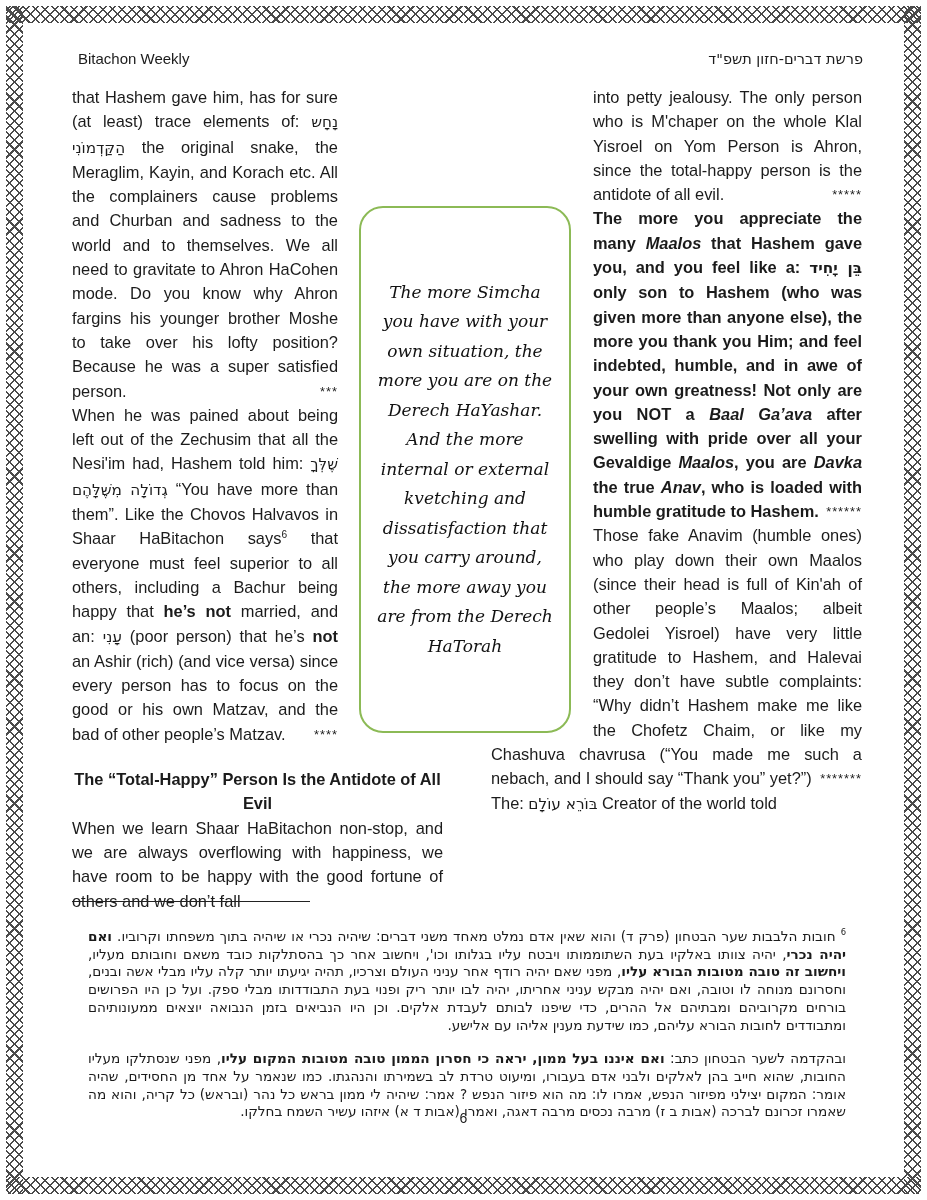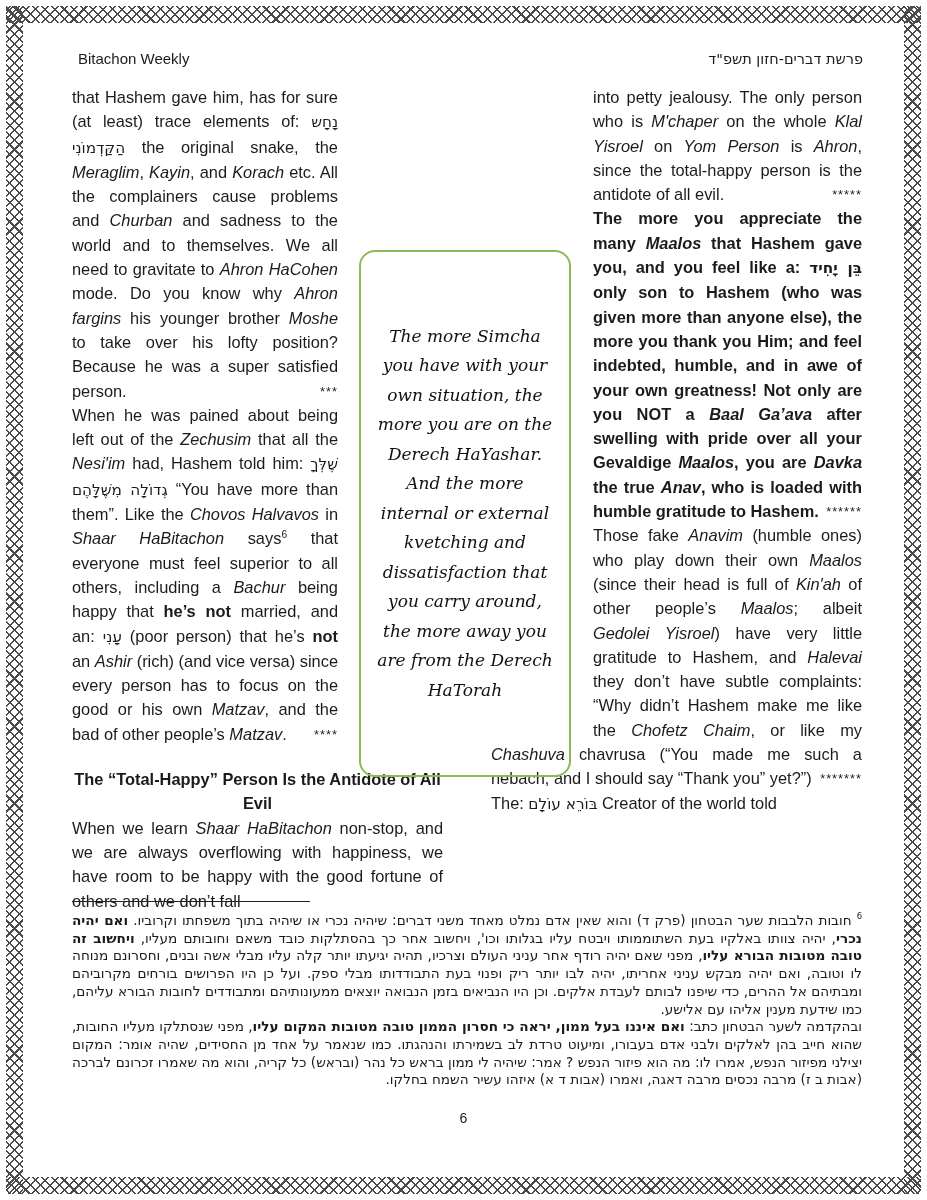--- a/index.html
+++ b/index.html
@@ -18,37 +18,37 @@
           justify-content:space-between;align-items:baseline;font-size:15px;}
   .header .heb{font-family:"DejaVu Sans",sans-serif;font-size:14.5px;}
 
   .columns{position:absolute;top:85px;left:72px;width:790px;display:flex;gap:48px;}
   .col{width:377px;}
   .col p{margin:0;text-align:justify;font-size:16.4px;line-height:24.3px;}
   .col p.h{text-align:center;font-weight:bold;margin-top:21px;}
   .spacer-r{float:right;width:97px;height:524px;margin-top:122px;margin-left:8px;}
   .spacer-l{float:left;width:94px;height:524px;margin-top:122px;margin-right:8px;}
 
-  .r-i{font-style:italic;}
+  .r-i{}
   .r-b{font-weight:bold;}
   .r-bi{font-weight:bold;font-style:italic;}
   .r-he{font-family:"DejaVu Sans",sans-serif;font-size:0.93em;}
   .r-sup{vertical-align:super;font-size:0.62em;line-height:0;}
   .r-stars{float:right;font-size:0.78em;letter-spacing:1px;position:relative;top:1px;}
 
   .quote-box{position:absolute;left:359px;top:206px;width:212px;height:527px;
-      box-sizing:border-box;border:2px solid #8cba56;border-radius:16px;
+      box-sizing:border-box;border:2px solid #8cba56;border-radius:24px;
       display:flex;align-items:center;justify-content:center;text-align:center;
       padding:12px 13px;font-family:"DejaVu Serif",serif;font-style:italic;
-      font-size:17px;line-height:29.5px;color:#111;margin-top:44px;}
+      font-size:17px;line-height:29.5px;color:#111;}
 
   .fn-sep{position:absolute;top:901px;left:72px;width:238px;border-top:1.6px solid #222;}
   .footnotes{position:absolute;top:912px;left:72px;width:790px;
       font-family:"DejaVu Sans",sans-serif;font-size:13.6px;line-height:17.7px;}
-  .footnotes p{margin:0;text-align:justify;}
+  .footnotes p{margin:16px;text-align:justify;}
 
   .page-num{position:absolute;top:1110px;left:0;right:0;text-align:center;font-size:14px;}
 </style>
 </head>
 <body>
 
 <div class="page">
   <div class="hatch top"></div>
   <div class="hatch bottom"></div>
   <div class="hatch left"></div>

